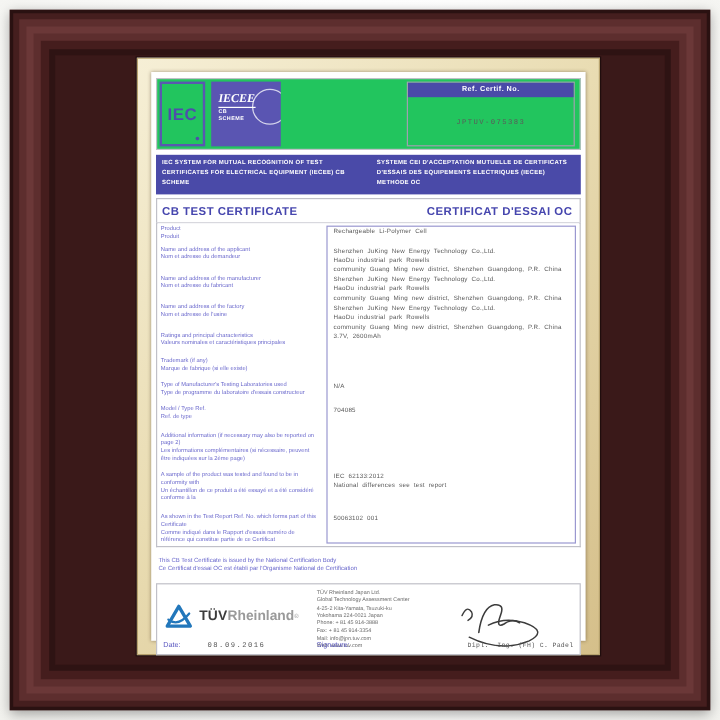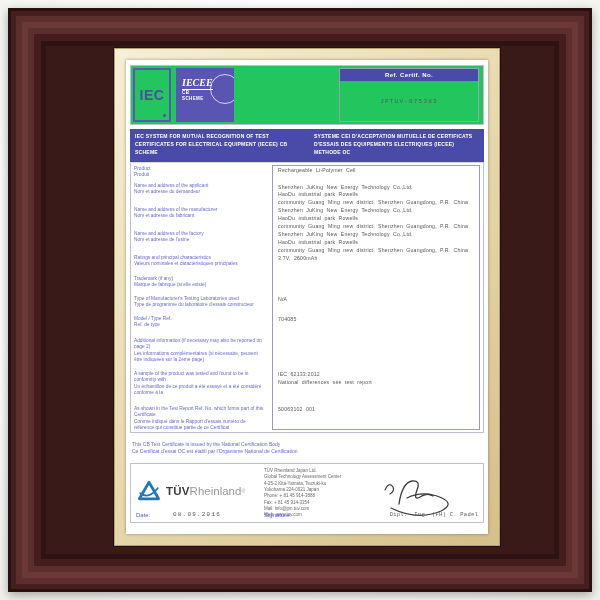--- a/index.html
+++ b/index.html
@@ -59,21 +59,21 @@
   .h33{min-height:33px}.h35{min-height:35px}.h23{min-height:23px}
 
   
   .stmt{margin-top:8px;padding-left:2px;font-size:5px;color:#6a68cc;line-height:1.55;}
 
   
   .foot{border:1px solid #c0c0c8;margin-top:7px;height:60px;position:relative;box-sizing:border-box;background:#fff;}
   .brand{position:absolute;left:6px;top:16px;display:flex;align-items:center;}
   .tri{width:24px;height:22px;margin-right:5px;}
   .tuv{font-size:11.5px;font-weight:bold;color:#3c3c3c;letter-spacing:.2px;}
-  .rhein{font-size:11.5px;font-weight:normal;color:#9a9a9a;}
+  .rhein{font-size:11.5px;font-weight:bold;color:#9a9a9a;}
   .reg{font-size:5px;color:#9a9a9a;vertical-align:top;}
   .addr{position:absolute;left:133px;top:4px;font-size:4.5px;color:#6a6a6a;line-height:1.4;white-space:pre-line;}
   .sig-svg{position:absolute;right:18px;top:14px;width:110px;height:42px;}
   .date-label{position:absolute;left:5px;bottom:4px;font-size:6px;color:#5a58c0;}
   .date-value{position:absolute;left:42px;bottom:4px;font-size:6px;color:#585858;letter-spacing:1.2px;font-family:"Liberation Mono",monospace;}
   .sig-label{position:absolute;left:133px;bottom:4px;font-size:6px;color:#5a58c0;}
   .signer{position:absolute;right:5px;bottom:4px;font-size:5.4px;color:#585858;font-family:"Liberation Mono",monospace;letter-spacing:.3px;}
 </style>
 </head>
 <body>
@@ -99,20 +99,24 @@
           <div class="ref-hd">Ref. Certif. No.</div>
           <div class="ref-val">JPTUV-075383</div>
         </div>
       </div>
 
       <div class="band">
         <div class="band-col">IEC SYSTEM FOR MUTUAL RECOGNITION OF TEST CERTIFICATES FOR ELECTRICAL EQUIPMENT (IECEE) CB SCHEME</div>
         <div class="band-col">SYSTEME CEI D'ACCEPTATION MUTUELLE DE CERTIFICATS D'ESSAIS DES EQUIPEMENTS ELECTRIQUES (IECEE) METHODE OC</div>
       </div>
 
+      <div class="titles">
+        <span class="cb-title">CB TEST CERTIFICATE</span>
+        <span class="cb-title">CERTIFICAT D'ESSAI OC</span>
+      </div>
 
       <div class="fields">
         <div class="vbox"></div>
 
         <div class="frow h17">
           <div class="flabel">
             <div>Product</div>
             <div>Produit</div>
           </div>
           <div class="fvalue">Rechargeable Li-Polymer Cell</div>

